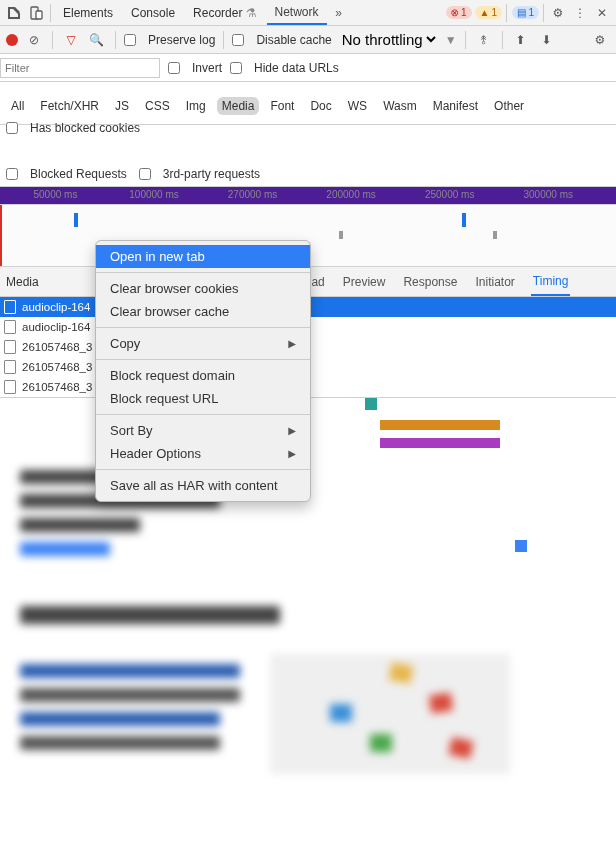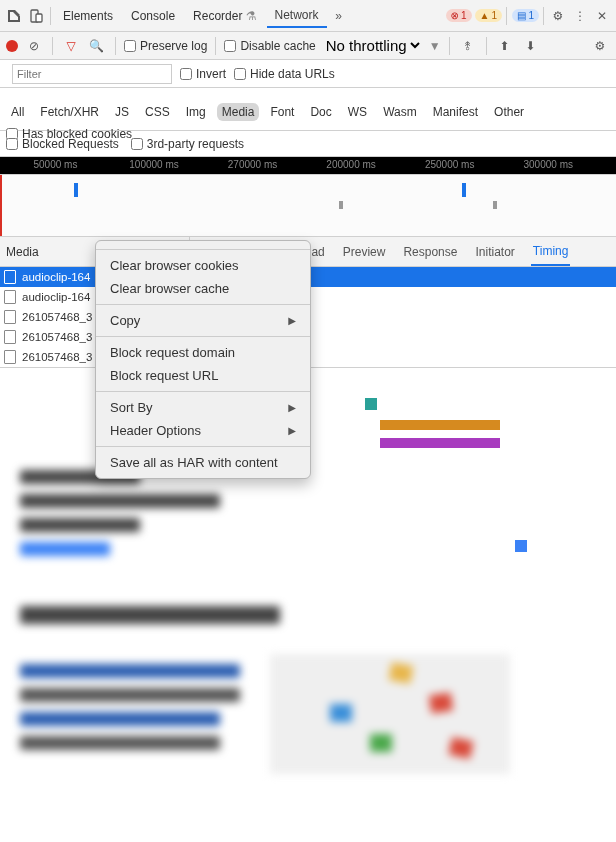--- a/index.html
+++ b/index.html
@@ -1,50 +1,50 @@
 <!DOCTYPE html>
 <html><head>
 <meta charset="utf-8">
 <style>
 * { box-sizing: border-box; margin: 0; padding: 0; font-family: -apple-system, Helvetica, Arial, sans-serif; }
 body { width: 616px; height: 842px; background: #fff; font-size: 12px; color: #333; overflow: hidden; }
 
 
-.topbar { display: flex; align-items: center; height: 32px; border-bottom: 1px solid #d0d0d0; padding: 0 4px; gap: 2px; background: #f3f3f3; }
+.topbar { display: flex; align-items: center; height: 26px; border-bottom: 1px solid #d0d0d0; padding: 0 4px; gap: 2px; background: #f3f3f3; }
 .tb-icon { width: 20px; height: 20px; display: flex; align-items: center; justify-content: center; color: #5a5a5a; }
 .tb-sep { width: 1px; height: 18px; background: #ccc; margin: 0 2px; }
 .tb-tab { padding: 4px 8px; color: #333; cursor: default; }
 .tb-tab.active { border-bottom: 2px solid #1a73e8; color: #404040; }
 .tb-badge { display: inline-flex; align-items: center; padding: 1px 5px; border-radius: 8px; font-size: 10px; margin-left: 1px; gap: 2px; }
 .badge-err { background: #f6d3cd; color: #c5221f; }
 .badge-warn { background: #fbe9b9; color: #b06000; }
 .badge-info { background: #d2e3fc; color: #1967d2; }
 .flex-spacer { flex: 1; }
 
 
 .toolbar2 { display: flex; align-items: center; height: 28px; border-bottom: 1px solid #d0d0d0; padding: 0 6px; gap: 6px; background: #f3f3f3; }
 .rec-dot { width: 12px; height: 12px; border-radius: 50%; background: #d93025; }
-.cb { display: flex; align-items: center; gap: 4px; color: #333; }
+.cb { display: flex; align-items: center; gap: 12px; color: #333; }
 .cb input { width: 12px; height: 12px; }
 .throttle { border: none; background: transparent; font-size: 15px; }
 
 
-.filterrow { display: flex; align-items: center; height: 28px; border-bottom: 1px solid #d0d0d0; padding: 0 12px; gap: 8px; background: #fff; }
+.filterrow { display: flex; align-items: center; height: 28px; border-bottom: 1px solid #d0d0d0; padding: 0 0; gap: 8px; background: #fff; }
 .filter-input { width: 160px; height: 20px; border: 1px solid #ccc; padding: 0 4px; font-size: 11px; color: #888; }
 
 
 .chips { display: flex; align-items: center; height: 28px; border-bottom: 1px solid #d0d0d0; padding: 0 6px; gap: 6px; background: #fff; flex-wrap: wrap; margin-top: 15px; }
 .chip { padding: 2px 5px; border-radius: 6px; cursor: default; }
 .chip.active { background: #d6d6d6; }
 
 
-.blockedrow { display: flex; align-items: center; height: 26px; border-bottom: 1px solid #d0d0d0; padding: 0 6px; gap: 12px; background: #fff; }
-
-
-.ruler { height: 18px; border-bottom: 1px solid #d0d0d0; background: #000000; position: relative; font-size: 10px; color: #888; }
+.blockedrow { display: flex; align-items: center; height: 26px; border-bottom: 1px solid #d0d0d0; padding: 0 6px; gap: 12px; background: #fff; margin-top: 36px; }
+
+
+.ruler { height: 18px; border-bottom: 1px solid #d0d0d0; background: #4c1d95; position: relative; font-size: 10px; color: #888; }
 .ruler span { position: absolute; top: 2px; transform: translateX(-50%); }
 .timeline { height: 62px; border-bottom: 1px solid #d0d0d0; background: #fbfbfb; position: relative; }
 .timeline .mark { position: absolute; top: 8px; width: 4px; height: 14px; background: #1a73e8; }
 .timeline .leftbar { position: absolute; left: 0; top: 0; width: 2px; bottom: 0; background: #d93025; }
 
 
 .paneheader { display: flex; align-items: center; height: 30px; border-bottom: 1px solid #d0d0d0; background: #f3f3f3; }
 .namecol { width: 190px; padding-left: 6px; color: #333; font-weight: 400; border-right: 1px solid #d0d0d0; height: 100%; display: flex; align-items: center; }
 .dtabs { display: flex; align-items: center; gap: 14px; padding: 0 8px; height: 100%; }
 .dtab { color: #555; cursor: default; padding: 6px 2px; }
@@ -234,20 +234,21 @@
 </div>
 
 <div class="sq-teal"></div>
 <div class="bars">
   <div class="bar1"></div>
   <div class="bar2"></div>
 </div>
 <div class="sq-blue"></div>
 
 <div class="ctxmenu">
+  <div class="ctxitem hl">Open in new tab</div>
   <div class="ctxsep"></div>
   <div class="ctxitem">Clear browser cookies</div>
   <div class="ctxitem">Clear browser cache</div>
   <div class="ctxsep"></div>
   <div class="ctxitem">
       <span>Copy</span>
       <span class="ctxarrow">▶</span>
     </div>
   <div class="ctxsep"></div>
   <div class="ctxitem">Block request domain</div>

